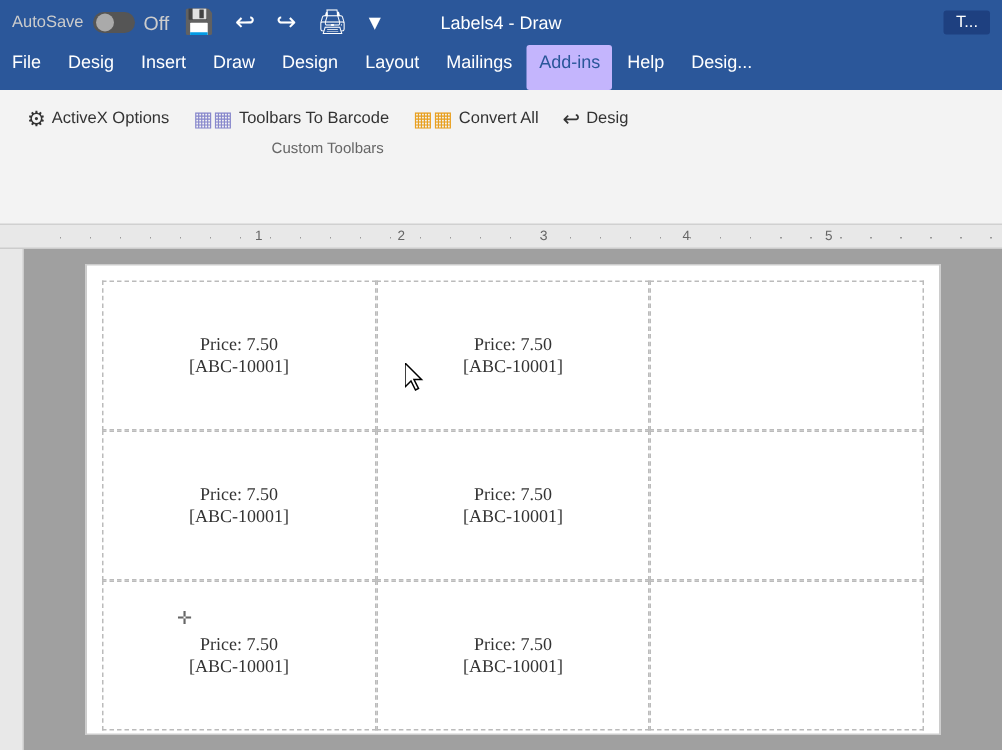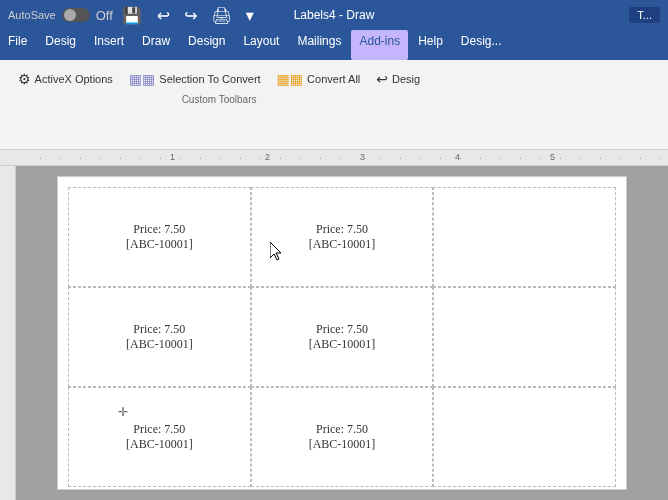--- a/index.html
+++ b/index.html
@@ -227,21 +227,21 @@
 <div class="ribbon">
   <div class="ribbon-content">
     <div class="ribbon-group">
       <div class="ribbon-buttons">
         <div class="ribbon-btn-small">
           <span class="icon" style="font-size:14px;">⚙</span>
           <span>ActiveX Options</span>
         </div>
         <div class="ribbon-btn-small">
           <span class="icon" style="font-size:14px;color:#8888cc;">▦▦</span>
-          <span>Selection To Convert</span>
+          <span>Toolbars To Barcode</span>
         </div>
         <div class="ribbon-btn-small">
           <span class="icon" style="font-size:14px;color:#e8a020;">▦▦</span>
           <span>Convert All</span>
         </div>
         <div class="ribbon-btn-small">
           <span class="icon" style="font-size:14px;">↩</span>
           <span>Desig</span>
         </div>
       </div>

